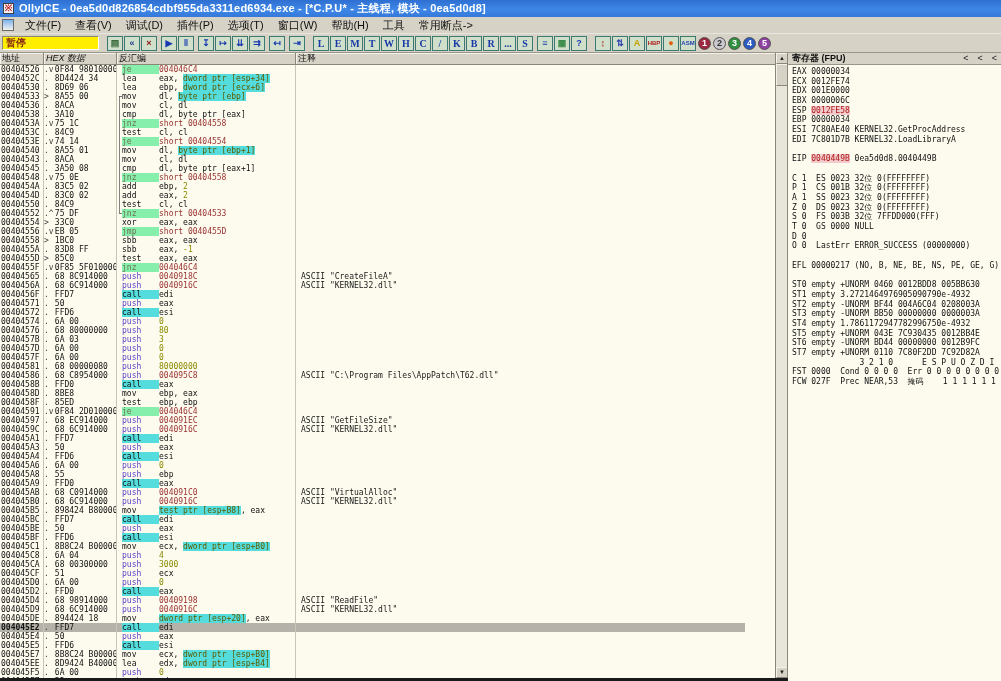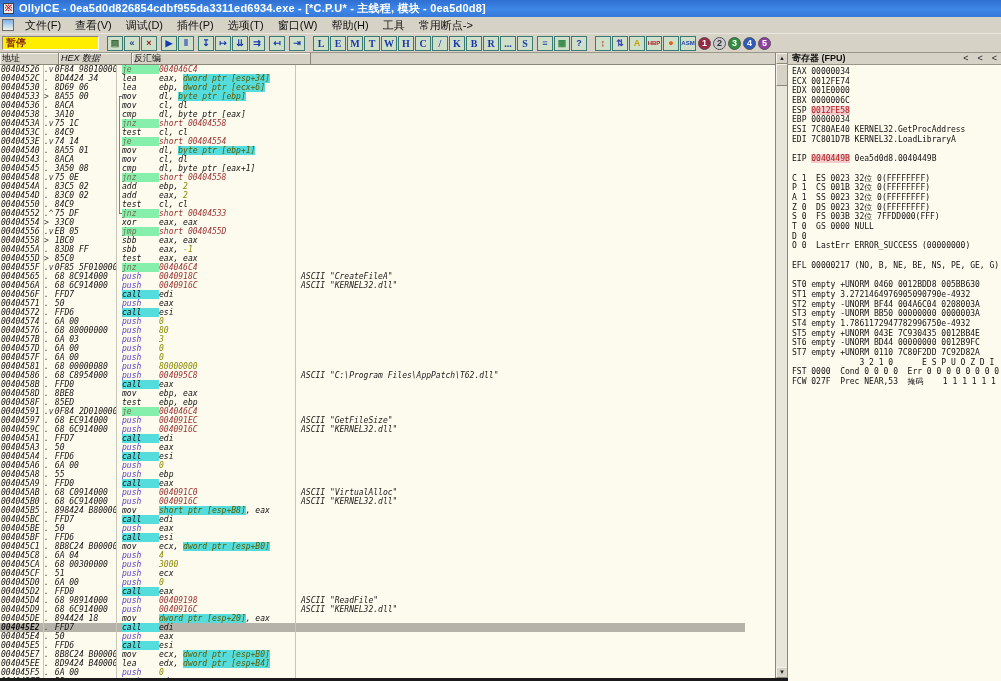--- a/index.html
+++ b/index.html
@@ -41,22 +41,22 @@
     font-size:9px; font-weight:bold; border:1px solid #555; }
 
   
   .disasm { position:absolute; left:0; top:53px; width:775px; height:625px;
     background:#fdfbee; }
   .dheader { position:absolute; left:0; top:0; width:775px; height:12px;
     background:#d6d2c6; display:flex; font-size:9px; color:#101010;
     border-bottom:1px solid #8a8678; }
   .dheader span { border-right:1px solid #8a8678; padding:0 0 0 2px; line-height:11px;
     box-shadow:inset 1px 1px 0 #f4f2ea; }
-  .h-addr{width:59px;} .h-hex{width:73px;font-style:italic;} .h-dis{width:179px;} .h-com{flex:1; border-right:none !important;}
-  .drows { position:absolute; left:0; top:12px; width:745px; height:613px; overflow:hidden;font-style:italic; }
+  .h-addr{width:44px;} .h-hex{width:73px;font-style:italic;} .h-dis{width:179px;} .h-com{flex:1; border-right:none !important;}
+  .drows { position:absolute; left:0; top:12px; width:745px; height:613px; overflow:hidden; }
   .drow { height:9px; display:flex; font-family:"DejaVu Sans Mono",monospace;
     font-size:8px; line-height:9px; white-space:pre; cursor:default; }
   .drow.sel { background:#b5b2a9; }
   .drow.sel .c-addr { font-weight:bold; }
   .c-addr { width:44px; padding-left:1px; border-right:1px solid #c9c5b6; color:#101010; overflow:hidden; }
   .c-hex  { width:73px; border-right:1px solid #c9c5b6; display:flex; overflow:hidden; }
   .pfx   { width:11px; color:#404040; overflow:hidden; }
   .bytes { width:62px; overflow:hidden; color:#101010; }
   .c-dis  { width:179px; border-right:1px solid #c9c5b6; display:flex; overflow:hidden; }
   .brk   { width:5px; color:#404040; }
@@ -181,20 +181,21 @@
       <span class="numbtn" style="background: rgb(44, 90, 192); color: rgb(255, 255, 255);">4</span>
       <span class="numbtn" style="background: rgb(143, 63, 160); color: rgb(255, 255, 255);">5</span>
     </span>
 </div>
 
 <div class="disasm">
   <div class="dheader">
     <span class="h-addr">地址</span>
     <span class="h-hex">HEX 数据</span>
     <span class="h-dis">反汇编</span>
+    <span class="h-com">注释</span>
   </div>
   <div class="drows" id="drows">
       <div class="drow"><span class="c-addr">00404526</span><span class="c-hex"><span class="pfx">.v</span><span class="bytes">0F84 98010000</span></span><span class="c-dis"><span class="brk"></span><span class="mn m-j">je</span><span class="ops"><span class="o-a">004046C4</span></span></span><span class="c-com"></span></div>
       <div class="drow"><span class="c-addr">0040452C</span><span class="c-hex"><span class="pfx">.</span><span class="bytes">8D4424 34</span></span><span class="c-dis"><span class="brk"></span><span class="mn m-n">lea</span><span class="ops"><span class="o-r">eax, </span><span class="o-m">dword ptr [esp+34]</span></span></span><span class="c-com"></span></div>
       <div class="drow"><span class="c-addr">00404530</span><span class="c-hex"><span class="pfx">.</span><span class="bytes">8D69 06</span></span><span class="c-dis"><span class="brk"></span><span class="mn m-n">lea</span><span class="ops"><span class="o-r">ebp, </span><span class="o-m">dword ptr [ecx+6]</span></span></span><span class="c-com"></span></div>
       <div class="drow"><span class="c-addr">00404533</span><span class="c-hex"><span class="pfx">&gt;</span><span class="bytes">8A55 00</span></span><span class="c-dis"><span class="brk">┌</span><span class="mn m-n">mov</span><span class="ops"><span class="o-r">dl, </span><span class="o-m">byte ptr [ebp]</span></span></span><span class="c-com"></span></div>
       <div class="drow"><span class="c-addr">00404536</span><span class="c-hex"><span class="pfx">.</span><span class="bytes">8ACA</span></span><span class="c-dis"><span class="brk">│</span><span class="mn m-n">mov</span><span class="ops"><span class="o-r">cl, dl</span></span></span><span class="c-com"></span></div>
       <div class="drow"><span class="c-addr">00404538</span><span class="c-hex"><span class="pfx">.</span><span class="bytes">3A10</span></span><span class="c-dis"><span class="brk">│</span><span class="mn m-n">cmp</span><span class="ops"><span class="o-r">dl, byte ptr [eax]</span></span></span><span class="c-com"></span></div>
       <div class="drow"><span class="c-addr">0040453A</span><span class="c-hex"><span class="pfx">.v</span><span class="bytes">75 1C</span></span><span class="c-dis"><span class="brk">│</span><span class="mn m-j">jnz</span><span class="ops"><span class="o-a">short 00404558</span></span></span><span class="c-com"></span></div>
       <div class="drow"><span class="c-addr">0040453C</span><span class="c-hex"><span class="pfx">.</span><span class="bytes">84C9</span></span><span class="c-dis"><span class="brk">│</span><span class="mn m-n">test</span><span class="ops"><span class="o-r">cl, cl</span></span></span><span class="c-com"></span></div>
@@ -232,21 +233,21 @@
       <div class="drow"><span class="c-addr">00404597</span><span class="c-hex"><span class="pfx">.</span><span class="bytes">68 EC914000</span></span><span class="c-dis"><span class="brk"></span><span class="mn m-p">push</span><span class="ops"><span class="o-a">004091EC</span></span></span><span class="c-com">ASCII "GetFileSize"</span></div>
       <div class="drow"><span class="c-addr">0040459C</span><span class="c-hex"><span class="pfx">.</span><span class="bytes">68 6C914000</span></span><span class="c-dis"><span class="brk"></span><span class="mn m-p">push</span><span class="ops"><span class="o-a">0040916C</span></span></span><span class="c-com">ASCII "KERNEL32.dll"</span></div>
       <div class="drow"><span class="c-addr">004045A1</span><span class="c-hex"><span class="pfx">.</span><span class="bytes">FFD7</span></span><span class="c-dis"><span class="brk"></span><span class="mn m-c">call</span><span class="ops"><span class="o-r">edi</span></span></span><span class="c-com"></span></div>
       <div class="drow"><span class="c-addr">004045A3</span><span class="c-hex"><span class="pfx">.</span><span class="bytes">50</span></span><span class="c-dis"><span class="brk"></span><span class="mn m-p">push</span><span class="ops"><span class="o-r">eax</span></span></span><span class="c-com"></span></div>
       <div class="drow"><span class="c-addr">004045A4</span><span class="c-hex"><span class="pfx">.</span><span class="bytes">FFD6</span></span><span class="c-dis"><span class="brk"></span><span class="mn m-c">call</span><span class="ops"><span class="o-r">esi</span></span></span><span class="c-com"></span></div>
       <div class="drow"><span class="c-addr">004045A6</span><span class="c-hex"><span class="pfx">.</span><span class="bytes">6A 00</span></span><span class="c-dis"><span class="brk"></span><span class="mn m-p">push</span><span class="ops"><span class="o-i">0</span></span></span><span class="c-com"></span></div>
       <div class="drow"><span class="c-addr">004045A8</span><span class="c-hex"><span class="pfx">.</span><span class="bytes">55</span></span><span class="c-dis"><span class="brk"></span><span class="mn m-p">push</span><span class="ops"><span class="o-r">ebp</span></span></span><span class="c-com"></span></div>
       <div class="drow"><span class="c-addr">004045A9</span><span class="c-hex"><span class="pfx">.</span><span class="bytes">FFD0</span></span><span class="c-dis"><span class="brk"></span><span class="mn m-c">call</span><span class="ops"><span class="o-r">eax</span></span></span><span class="c-com"></span></div>
       <div class="drow"><span class="c-addr">004045AB</span><span class="c-hex"><span class="pfx">.</span><span class="bytes">68 C0914000</span></span><span class="c-dis"><span class="brk"></span><span class="mn m-p">push</span><span class="ops"><span class="o-a">004091C0</span></span></span><span class="c-com">ASCII "VirtualAlloc"</span></div>
       <div class="drow"><span class="c-addr">004045B0</span><span class="c-hex"><span class="pfx">.</span><span class="bytes">68 6C914000</span></span><span class="c-dis"><span class="brk"></span><span class="mn m-p">push</span><span class="ops"><span class="o-a">0040916C</span></span></span><span class="c-com">ASCII "KERNEL32.dll"</span></div>
-      <div class="drow"><span class="c-addr">004045B5</span><span class="c-hex"><span class="pfx">.</span><span class="bytes">898424 B8000000</span></span><span class="c-dis"><span class="brk"></span><span class="mn m-n">mov</span><span class="ops"><span class="o-m">short ptr [esp+B8]</span><span class="o-r">, eax</span></span></span><span class="c-com"></span></div>
+      <div class="drow"><span class="c-addr">004045B5</span><span class="c-hex"><span class="pfx">.</span><span class="bytes">898424 B8000000</span></span><span class="c-dis"><span class="brk"></span><span class="mn m-n">mov</span><span class="ops"><span class="o-m">test ptr [esp+B8]</span><span class="o-r">, eax</span></span></span><span class="c-com"></span></div>
       <div class="drow"><span class="c-addr">004045BC</span><span class="c-hex"><span class="pfx">.</span><span class="bytes">FFD7</span></span><span class="c-dis"><span class="brk"></span><span class="mn m-c">call</span><span class="ops"><span class="o-r">edi</span></span></span><span class="c-com"></span></div>
       <div class="drow"><span class="c-addr">004045BE</span><span class="c-hex"><span class="pfx">.</span><span class="bytes">50</span></span><span class="c-dis"><span class="brk"></span><span class="mn m-p">push</span><span class="ops"><span class="o-r">eax</span></span></span><span class="c-com"></span></div>
       <div class="drow"><span class="c-addr">004045BF</span><span class="c-hex"><span class="pfx">.</span><span class="bytes">FFD6</span></span><span class="c-dis"><span class="brk"></span><span class="mn m-c">call</span><span class="ops"><span class="o-r">esi</span></span></span><span class="c-com"></span></div>
       <div class="drow"><span class="c-addr">004045C1</span><span class="c-hex"><span class="pfx">.</span><span class="bytes">8B8C24 B0000000</span></span><span class="c-dis"><span class="brk"></span><span class="mn m-n">mov</span><span class="ops"><span class="o-r">ecx, </span><span class="o-m">dword ptr [esp+B0]</span></span></span><span class="c-com"></span></div>
       <div class="drow"><span class="c-addr">004045C8</span><span class="c-hex"><span class="pfx">.</span><span class="bytes">6A 04</span></span><span class="c-dis"><span class="brk"></span><span class="mn m-p">push</span><span class="ops"><span class="o-i">4</span></span></span><span class="c-com"></span></div>
       <div class="drow"><span class="c-addr">004045CA</span><span class="c-hex"><span class="pfx">.</span><span class="bytes">68 00300000</span></span><span class="c-dis"><span class="brk"></span><span class="mn m-p">push</span><span class="ops"><span class="o-i">3000</span></span></span><span class="c-com"></span></div>
       <div class="drow"><span class="c-addr">004045CF</span><span class="c-hex"><span class="pfx">.</span><span class="bytes">51</span></span><span class="c-dis"><span class="brk"></span><span class="mn m-p">push</span><span class="ops"><span class="o-r">ecx</span></span></span><span class="c-com"></span></div>
       <div class="drow"><span class="c-addr">004045D0</span><span class="c-hex"><span class="pfx">.</span><span class="bytes">6A 00</span></span><span class="c-dis"><span class="brk"></span><span class="mn m-p">push</span><span class="ops"><span class="o-i">0</span></span></span><span class="c-com"></span></div>
       <div class="drow"><span class="c-addr">004045D2</span><span class="c-hex"><span class="pfx">.</span><span class="bytes">FFD0</span></span><span class="c-dis"><span class="brk"></span><span class="mn m-c">call</span><span class="ops"><span class="o-r">eax</span></span></span><span class="c-com"></span></div>
       <div class="drow"><span class="c-addr">004045D4</span><span class="c-hex"><span class="pfx">.</span><span class="bytes">68 98914000</span></span><span class="c-dis"><span class="brk"></span><span class="mn m-p">push</span><span class="ops"><span class="o-a">00409198</span></span></span><span class="c-com">ASCII "ReadFile"</span></div>

